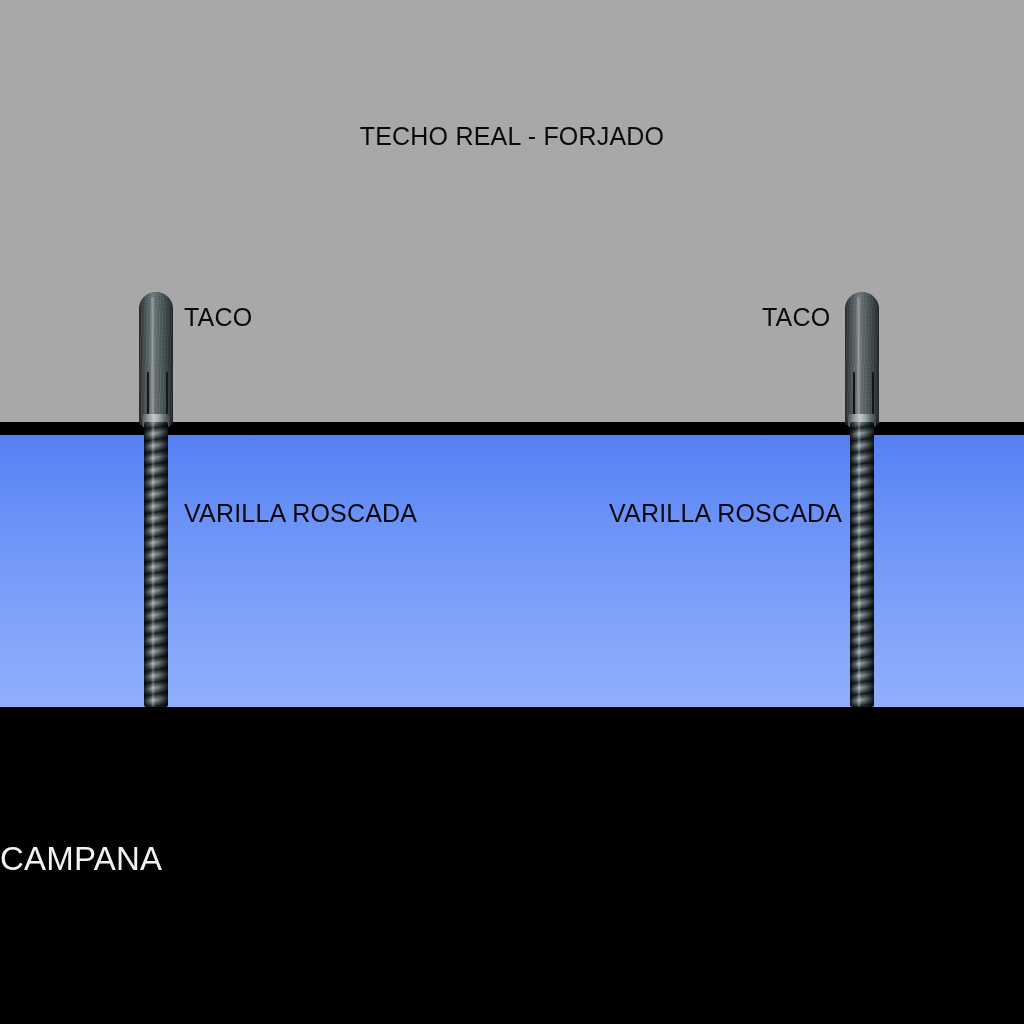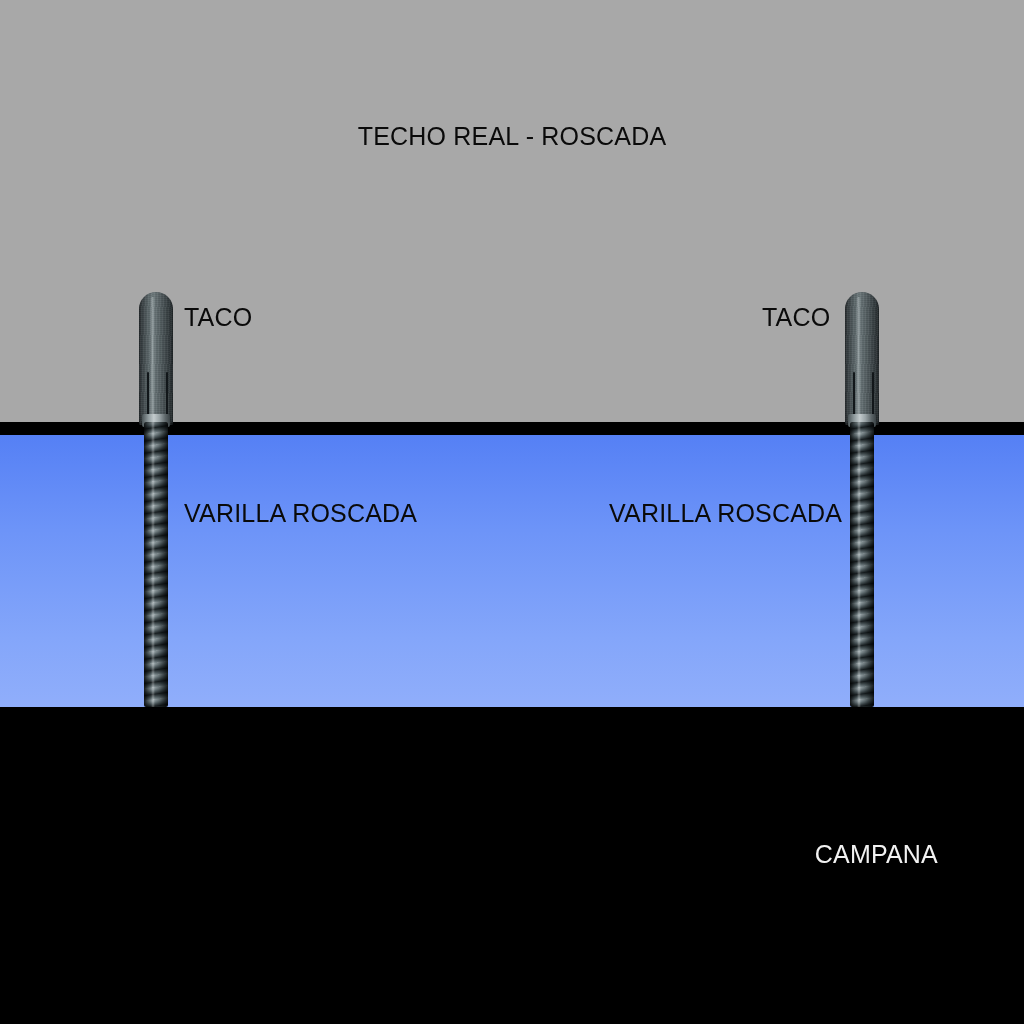--- a/index.html
+++ b/index.html
@@ -94,22 +94,22 @@
   #label-rod-right {
     top: 499px;
     left: 609px;
     font-size: 25px;
   }
 
   #label-hood {
     top: 840px;
     left: 0;
     width: 938px;
-    text-align: right;
-    font-size: 25px;
+    text-align: left;
+    font-size: 33px;
   }
 
   
   .fastener {
     position: absolute;
     top: 292px;
     width: 40px;
     height: 416px;
   }
 
@@ -272,21 +272,21 @@
 
   <div class="fastener" id="fastener-right">
     <div class="anchor">
       <div class="anchor-slot anchor-slot-l"></div>
       <div class="anchor-slot anchor-slot-r"></div>
     </div>
     <div class="anchor-collar"></div>
     <div class="rod"></div>
   </div>
 
-  <div class="label label-dark" id="label-ceiling">TECHO REAL - ROSCADA</div>
+  <div class="label label-dark" id="label-ceiling">TECHO REAL - FORJADO</div>
 
   <div class="label label-dark" id="label-taco-left">TACO</div>
 
   <div class="label label-dark" id="label-taco-right">TACO</div>
 
   <div class="label label-dark" id="label-rod-left">VARILLA ROSCADA</div>
 
   <div class="label label-dark" id="label-rod-right">VARILLA ROSCADA</div>
 
   <div class="label label-light" id="label-hood">CAMPANA</div>

